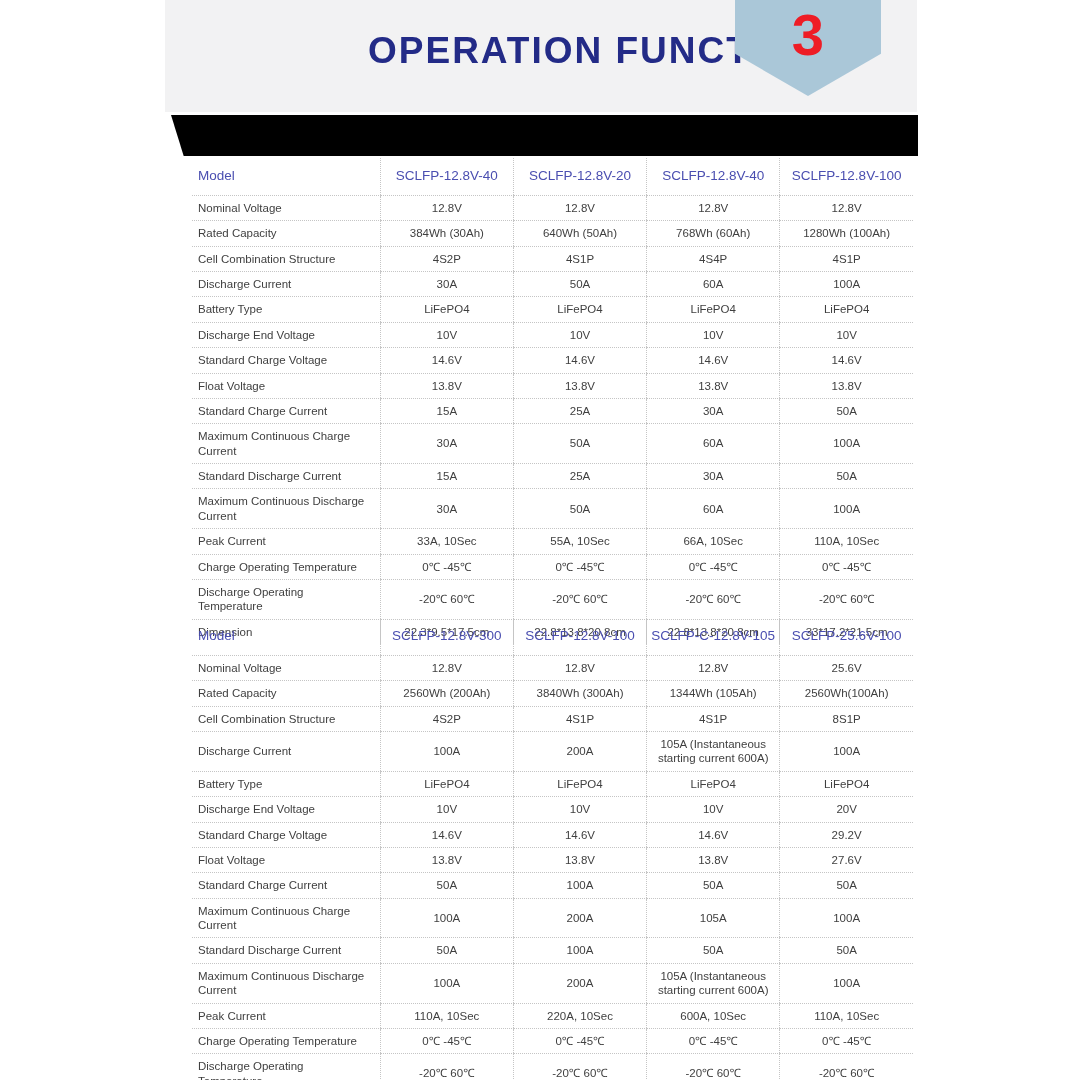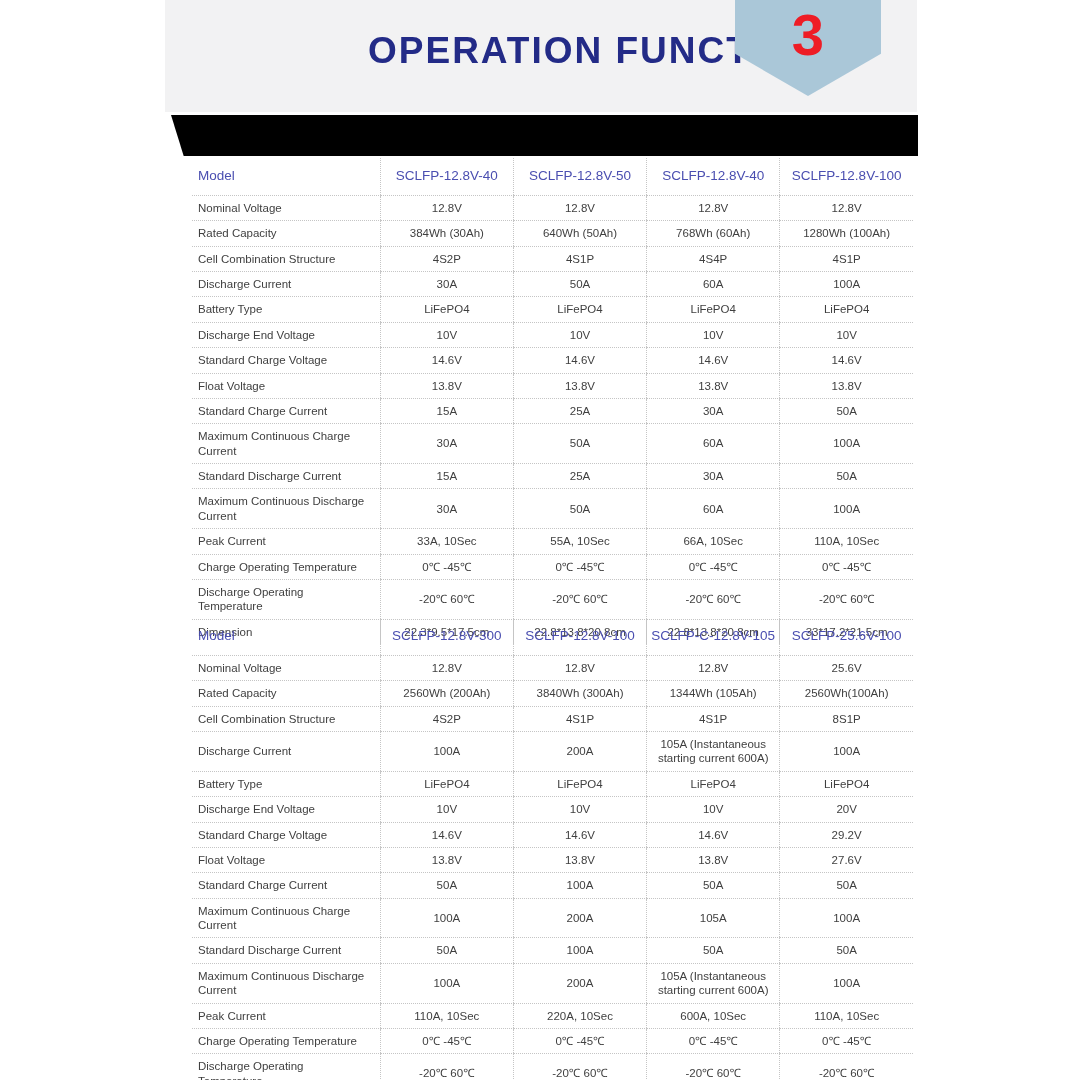--- a/index.html
+++ b/index.html
@@ -87,21 +87,21 @@
       <col class="c-label">
       <col class="c-data">
       <col class="c-data">
       <col class="c-data">
       <col class="c-data">
     </colgroup>
   <thead>
       <tr>
         <td class="col-label">Model</td>
         <td>SCLFP-12.8V-40</td>
-        <td>SCLFP-12.8V-50</td>
+        <td>SCLFP-12.8V-20</td>
         <td>SCLFP-12.8V-40</td>
         <td>SCLFP-12.8V-100</td>
       </tr>
     </thead>
   <tbody>
       <tr>
         <td class="col-label">Nominal Voltage</td>
         <td>12.8V</td>
         <td>12.8V</td>
         <td>12.8V</td>

